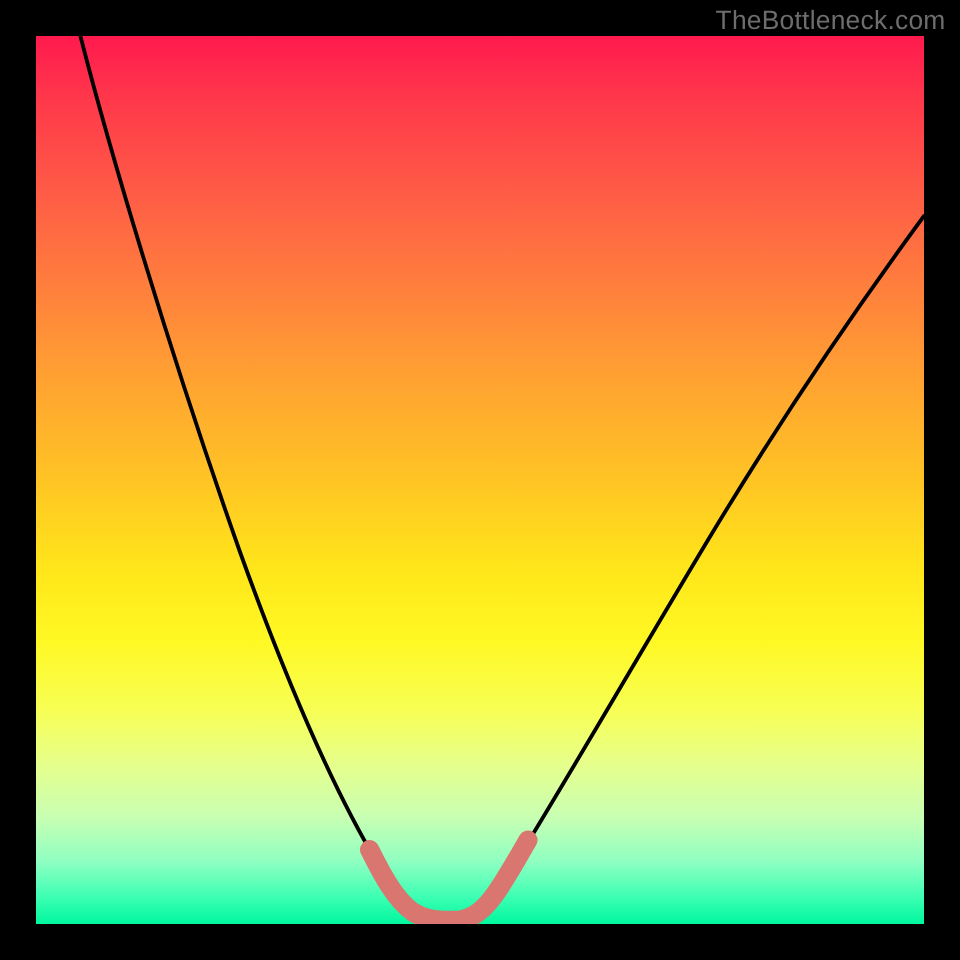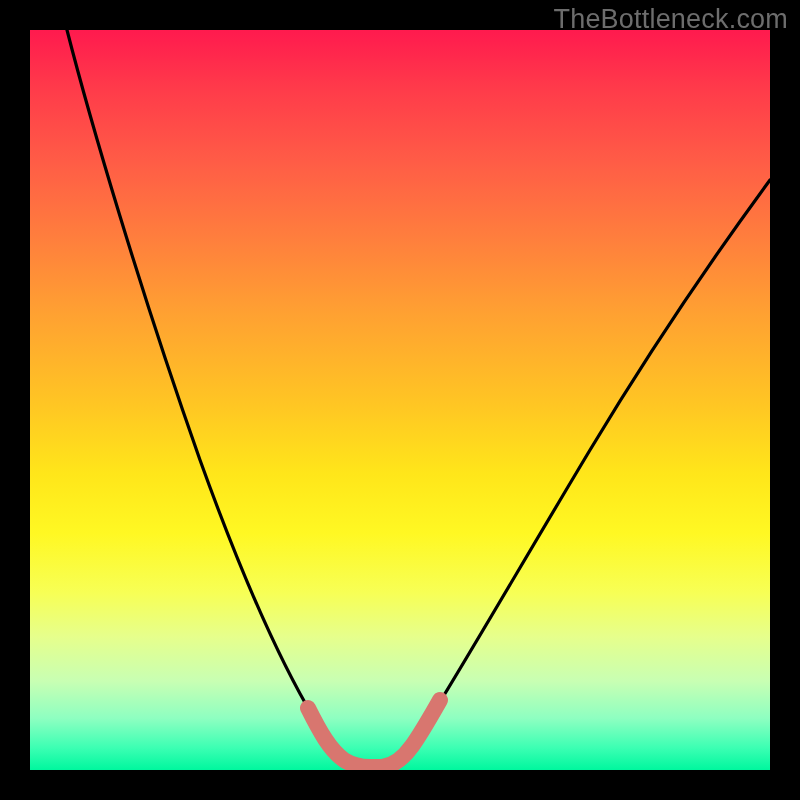--- a/index.html
+++ b/index.html
@@ -17,21 +17,21 @@
     left: 0;
     width: 800px;
     height: 800px;
     background: #000;
   }
   .watermark {
     position: absolute;
     top: 4px;
     right: 12px;
     color: #6d6d6d;
-    font-size: 27px;
+    font-size: 22px;
     font-weight: 500;
     letter-spacing: 0.2px;
     z-index: 10;
   }
   .plot {
     position: absolute;
     top: 30px;
     left: 30px;
     width: 740px;
     height: 740px;

